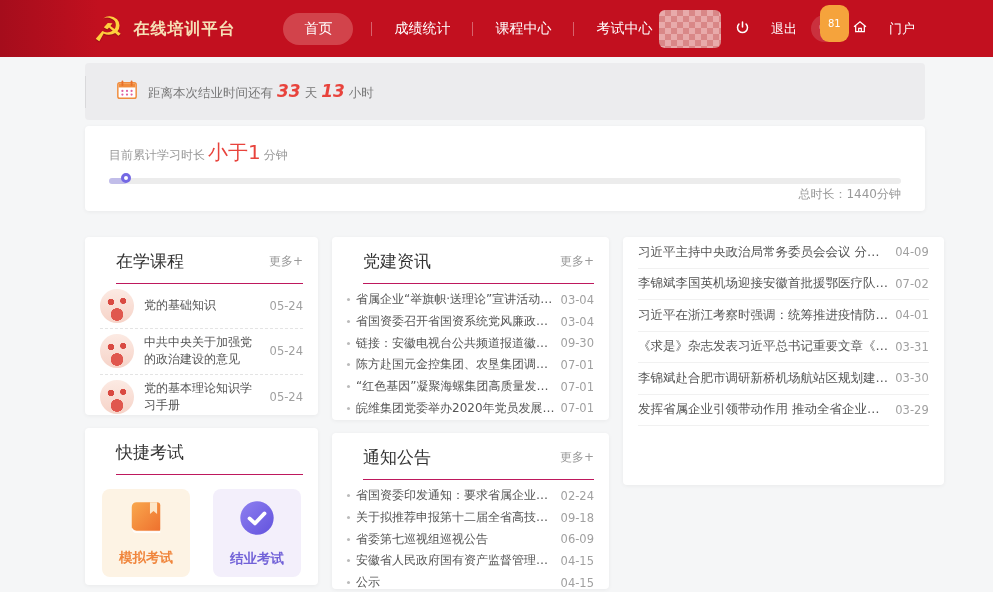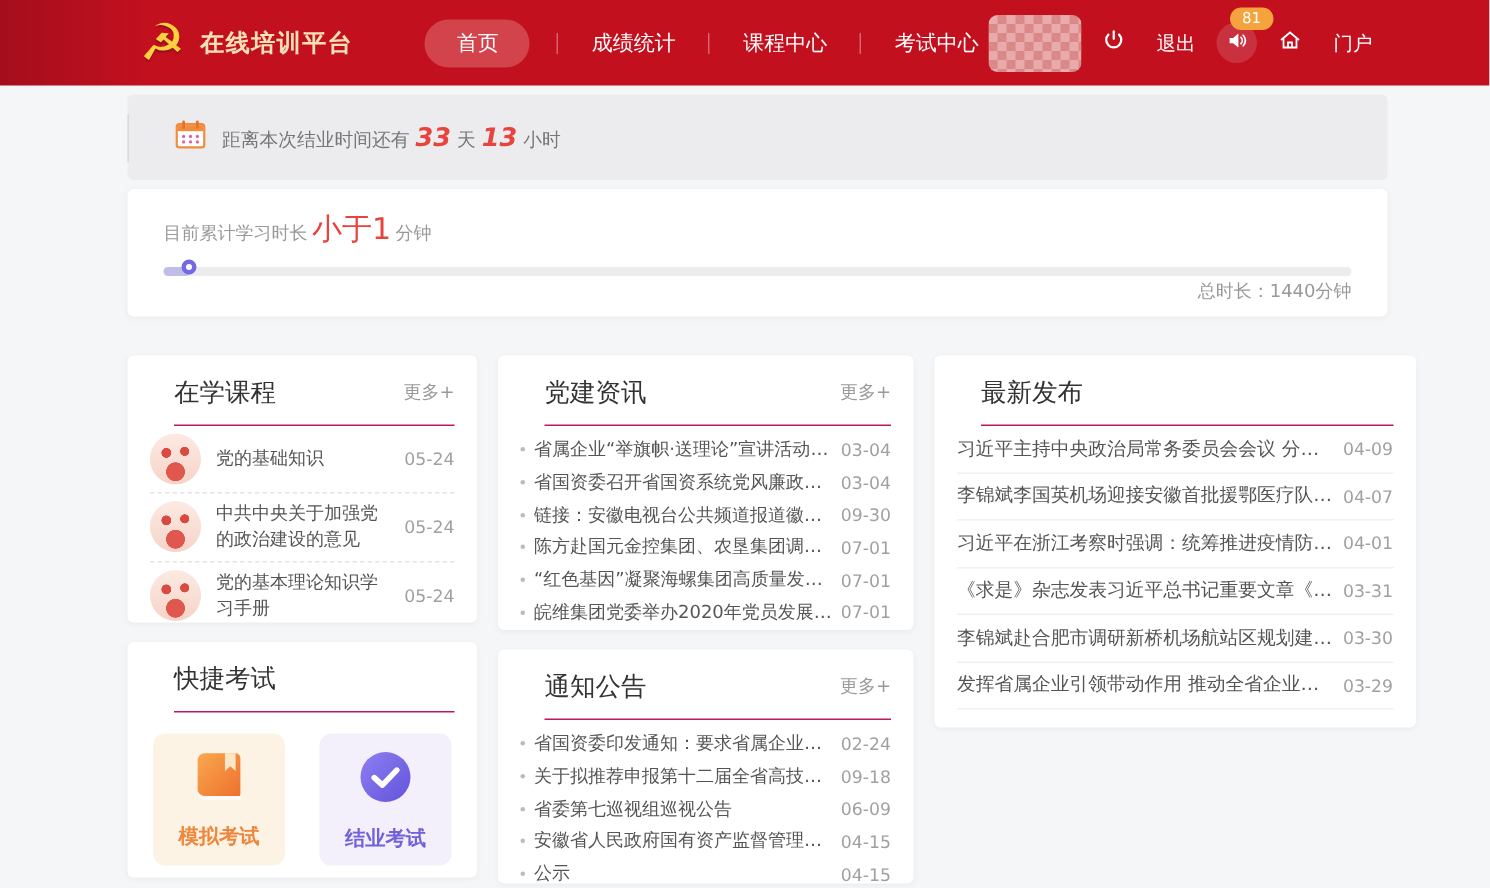--- a/index.html
+++ b/index.html
@@ -25,21 +25,21 @@
       linear-gradient(45deg,#d98787 25%,transparent 25%,transparent 75%,#d98787 75%),
       linear-gradient(45deg,#d98787 25%,#e8aaaa 25%,#e8aaaa 75%,#d98787 75%);
     background-size:12px 12px; background-position:0 0,6px 6px; }
   .mosaic-name { width:62px; height:38px; }
   .header-btn { display:flex; align-items:center; gap:21px; color:#fff; font-size:13px;
     cursor:pointer; white-space:nowrap; }
   .speaker-wrap { position:relative; width:27px; height:27px; border-radius:50%;
     background:rgba(255,255,255,.14); display:flex; align-items:center; justify-content:center;
     cursor:pointer; }
   .badge { position:absolute; top:-10px; left:9px; background:#f5a33c; color:#fff;
-    font-size:10px; padding:1px 8px; border-radius:9px; line-height:13px; }
+    font-size:10px; padding:12px 8px; border-radius:9px; line-height:13px; }
 
   .container { width:840px; margin-left:85px; }
 
   
   .info-bar { margin-top:6px; height:57px; background:#ececee; border-radius:4px;
     display:flex; align-items:center; }
   .info-left { flex:0 0 440px; display:flex; align-items:center; padding-left:25px;
     position:relative; height:100%; }
   .avatar { width:30px; height:30px; border-radius:50%; background:#fbe9e2; position:relative;
     overflow:hidden; flex:none; }
@@ -372,33 +372,30 @@
               <span class="dot"></span>
               <span class="news-text">公示</span>
               <span class="news-date">04-15</span>
             </div>
           </div>
       </div>
     </div>
 
     <div class="col">
       <div class="card section-card latest-card">
-        <div class="section-head">
-          <span class="section-title">最新发布</span>
-        </div>
         <div>
 
             <div class="latest-row">
               <span class="news-text">习近平主持中央政治局常务委员会会议 分析国...</span>
               <span class="news-date">04-09</span>
             </div>
 
             <div class="latest-row">
               <span class="news-text">李锦斌李国英机场迎接安徽首批援鄂医疗队凯...</span>
-              <span class="news-date">04-07</span>
+              <span class="news-date">07-02</span>
             </div>
 
             <div class="latest-row">
               <span class="news-text">习近平在浙江考察时强调：统筹推进疫情防控...</span>
               <span class="news-date">04-01</span>
             </div>
 
             <div class="latest-row">
               <span class="news-text">《求是》杂志发表习近平总书记重要文章《在...</span>
               <span class="news-date">03-31</span>

